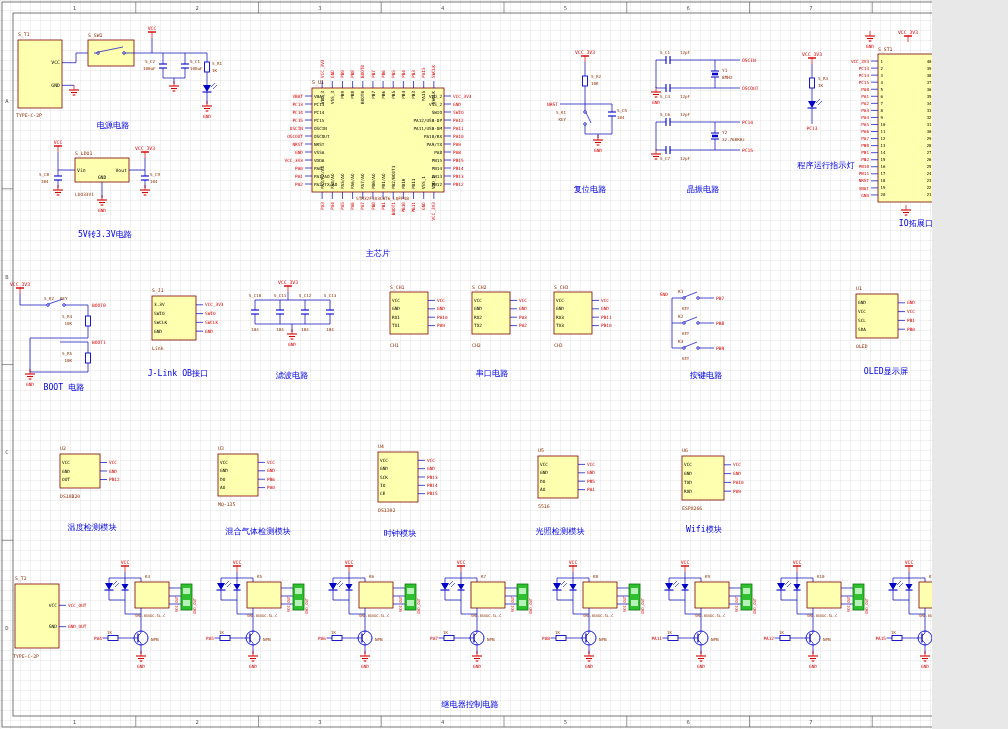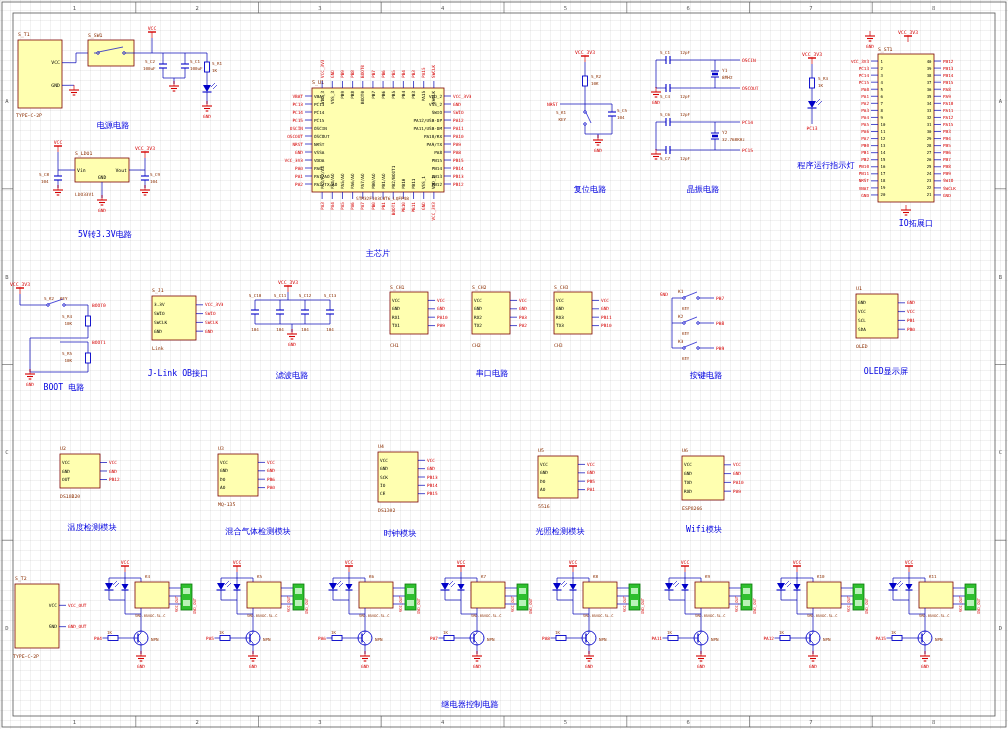--- a/index.html
+++ b/index.html
@@ -1,16 +1,16 @@
 <!DOCTYPE html>
 <html><head>
 <meta charset="utf-8">
 <style>
   html,body{margin:0;padding:0;background:#e8e8e8;}
-  .canvas{position:relative;width:1008px;height:729px;background:#ffffff;
+  .canvas{position:relative;width:932px;height:729px;background:#ffffff;
     background-image:linear-gradient(rgba(150,150,150,.13) 1px,transparent 1px),
                      linear-gradient(90deg,rgba(150,150,150,.13) 1px,transparent 1px);
     background-size:10px 10px;overflow:hidden;}
   svg{position:absolute;left:0;top:0;}
   svg text{font-family:"DejaVu Sans Mono","Liberation Mono",monospace;}
 </style>
 </head>
 <body>
 
 <div class="canvas">

